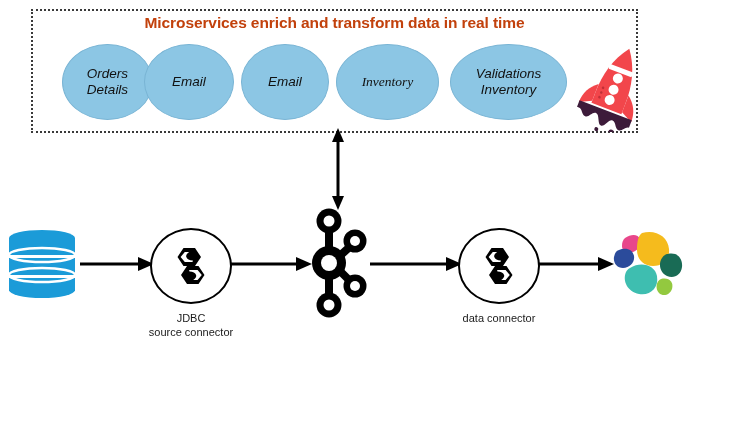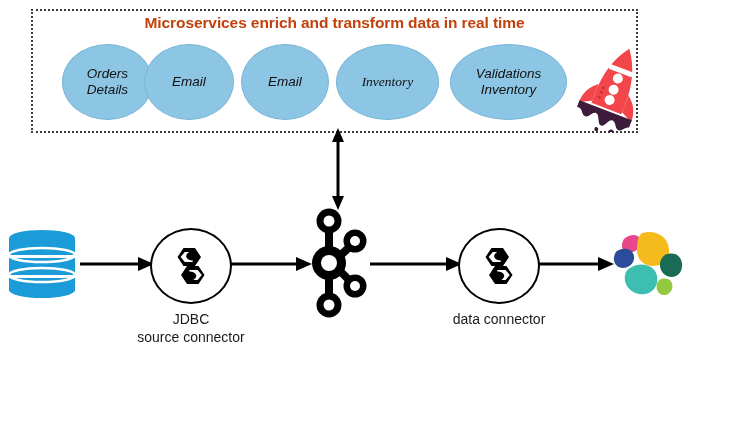--- a/index.html
+++ b/index.html
@@ -105,21 +105,21 @@
   }
   .conn-jdbc { left: 150px; top: 228px; width: 82px; height: 76px; }
   .conn-es   { left: 458px; top: 228px; width: 82px; height: 76px; }
 
   .kafka-icon { left: 308px; top: 207px; width: 64px; height: 112px; }
   .es-icon    { left: 611px; top: 230px; width: 72px; height: 68px; }
 
   .node-label {
     position: absolute;
     text-align: center;
-    font-size: 14px;
+    font-size: 11px;
     line-height: 1.28;
     color: #1a1a1a;
     white-space: nowrap;
   }
   .label-jdbc { left: 91px;  top: 311px; width: 200px; }
   .label-es   { left: 399px; top: 311px; width: 200px; }
 
   
   .arrow { position: absolute; }
   .a1 { left: 80px;  top: 252px; width: 74px; height: 24px; }

